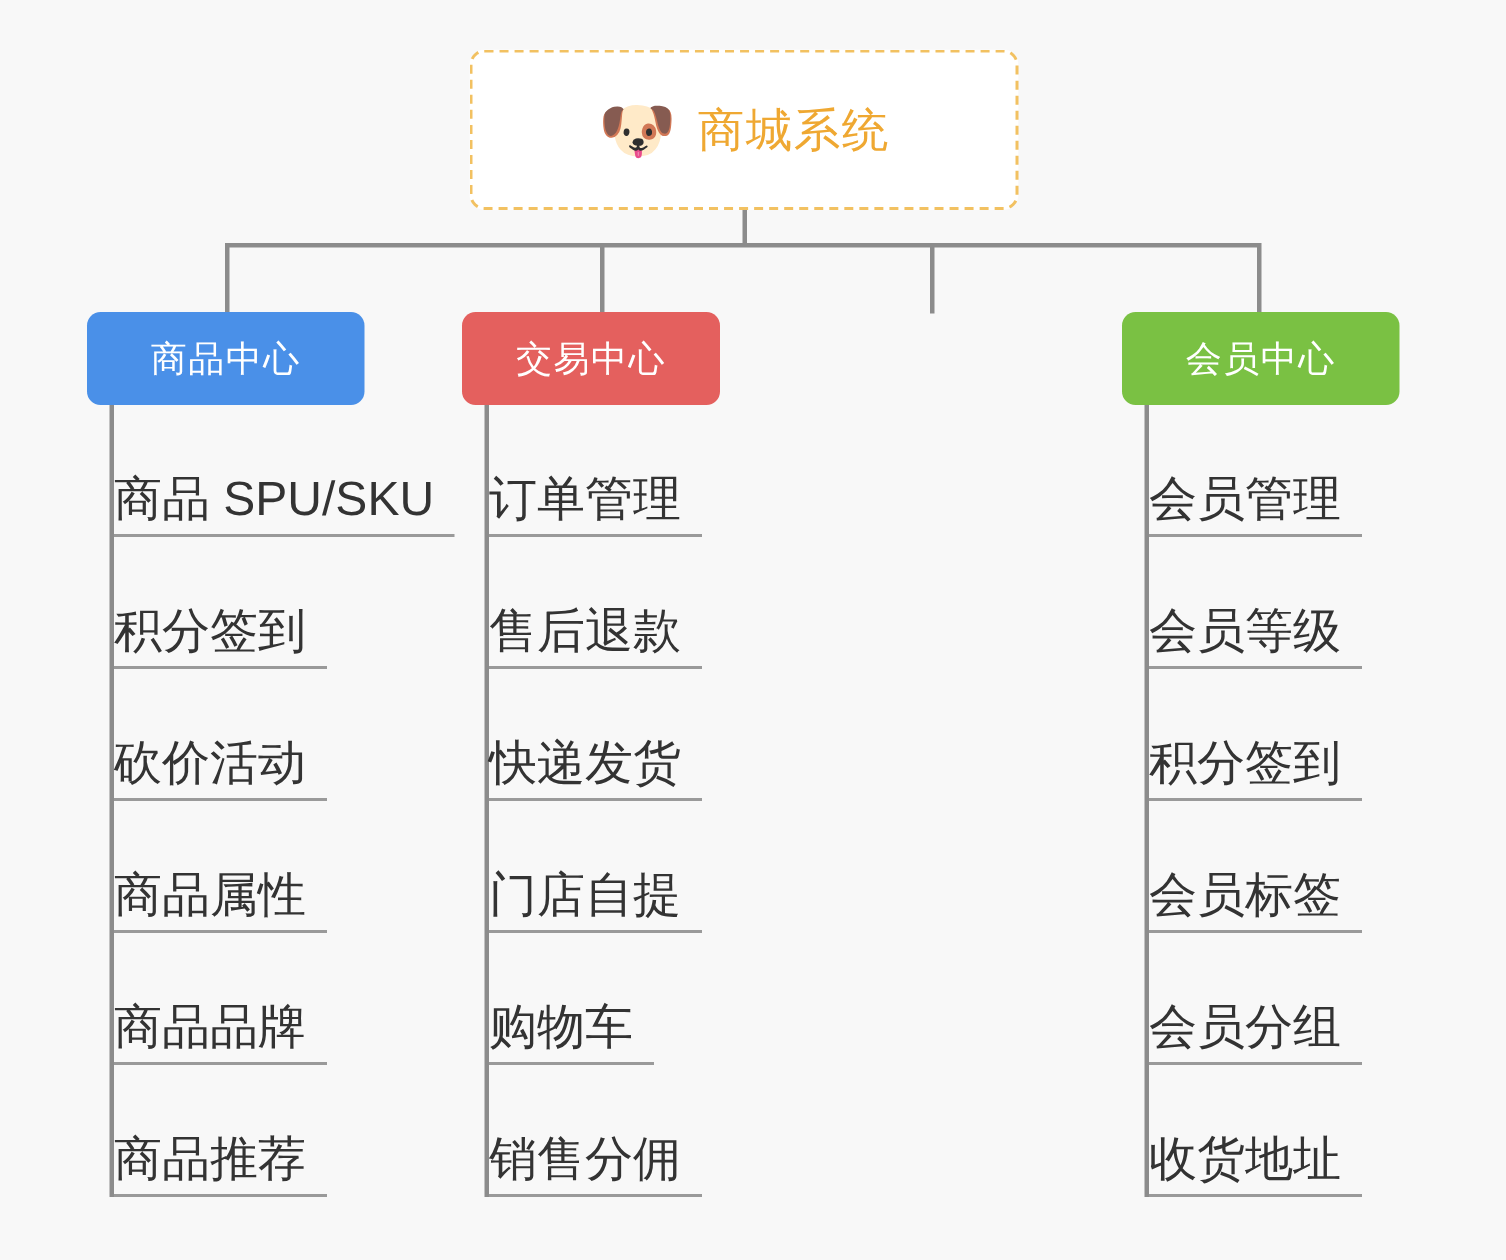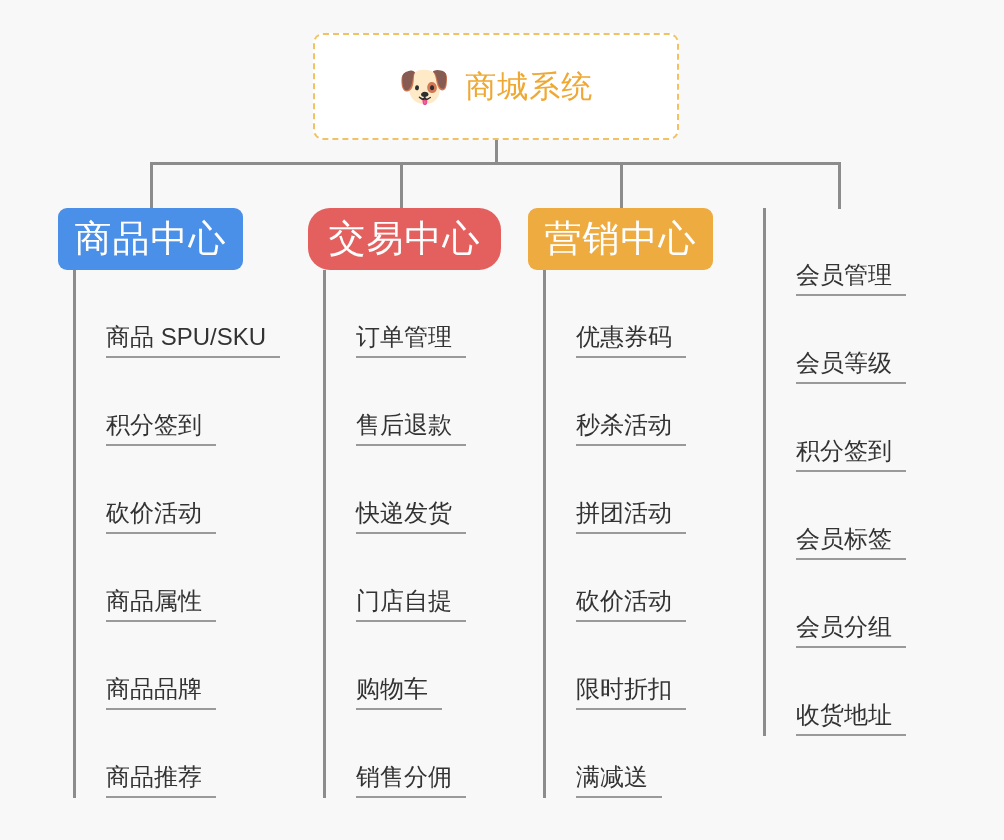--- a/index.html
+++ b/index.html
@@ -73,51 +73,50 @@
   .branch-4 { left: 748px; }
 
   .branch-head {
     box-sizing: border-box;
     height: 62px;
     border-radius: 9px;
     display: flex;
     align-items: center;
     justify-content: center;
     color: #ffffff;
-    font-size: 37px;
+    font-size: 24px;
     letter-spacing: 1px;
     white-space: nowrap;
     font-family: Liberation Serif, serif;
   }
   .branch-1 .branch-head { width: 185px; background: #4a90e8; }
-  .branch-2 .branch-head { width: 193px; background: #e4605e; border-radius: 22px; }
+  .branch-2 .branch-head { width: 172px; background: #e4605e; }
   .branch-3 .branch-head { width: 185px; background: #eeab40; }
   .branch-4 .branch-head { width: 185px; background: #7ac143; }
 
   
   .branch-body {
     position: relative;
     margin-left: 15px;
     padding-left: 0;
     border-left: 3px solid #8c8c8c;
   }
 
   .leaf {
     position: relative;
     height: 88px;
     box-sizing: border-box;
     display: flex;
     align-items: flex-end;
   }
   .leaf-label {
     display: inline-block;
-    margin-left: 30px;
     padding: 0 14px 6px 0;
     border-bottom: 2px solid #9a9a9a;
-    font-size: 24px;
+    font-size: 32px;
     line-height: 1.1;
     color: #333333;
     white-space: nowrap;
   }
 </style>
 </head>
 <body>
 
 <div id="mindmap">
 
@@ -176,60 +175,38 @@
         </div>
       <div class="leaf">
           <span class="leaf-label">购物车</span>
         </div>
       <div class="leaf">
           <span class="leaf-label">销售分佣</span>
         </div>
     </div>
   </div>
 
-  <div class="branch branch-3">
-    <div class="branch-head">营销中心</div>
+
+  <div class="branch branch-4">
+    <div class="branch-head">会员中心</div>
     <div class="branch-body">
       <div class="leaf">
-          <span class="leaf-label">优惠券码</span>
-        </div>
-      <div class="leaf">
-          <span class="leaf-label">秒杀活动</span>
-        </div>
-      <div class="leaf">
-          <span class="leaf-label">拼团活动</span>
-        </div>
-      <div class="leaf">
-          <span class="leaf-label">砍价活动</span>
-        </div>
-      <div class="leaf">
-          <span class="leaf-label">限时折扣</span>
-        </div>
-      <div class="leaf">
-          <span class="leaf-label">满减送</span>
+          <span class="leaf-label">会员管理</span>
+        </div>
+      <div class="leaf">
+          <span class="leaf-label">会员等级</span>
+        </div>
+      <div class="leaf">
+          <span class="leaf-label">积分签到</span>
+        </div>
+      <div class="leaf">
+          <span class="leaf-label">会员标签</span>
+        </div>
+      <div class="leaf">
+          <span class="leaf-label">会员分组</span>
+        </div>
+      <div class="leaf">
+          <span class="leaf-label">收货地址</span>
         </div>
     </div>
   </div>
 
-  <div class="branch branch-4">
-    <div class="branch-body">
-      <div class="leaf">
-          <span class="leaf-label">会员管理</span>
-        </div>
-      <div class="leaf">
-          <span class="leaf-label">会员等级</span>
-        </div>
-      <div class="leaf">
-          <span class="leaf-label">积分签到</span>
-        </div>
-      <div class="leaf">
-          <span class="leaf-label">会员标签</span>
-        </div>
-      <div class="leaf">
-          <span class="leaf-label">会员分组</span>
-        </div>
-      <div class="leaf">
-          <span class="leaf-label">收货地址</span>
-        </div>
-    </div>
-  </div>
-
 </div>
 
 </body></html>

